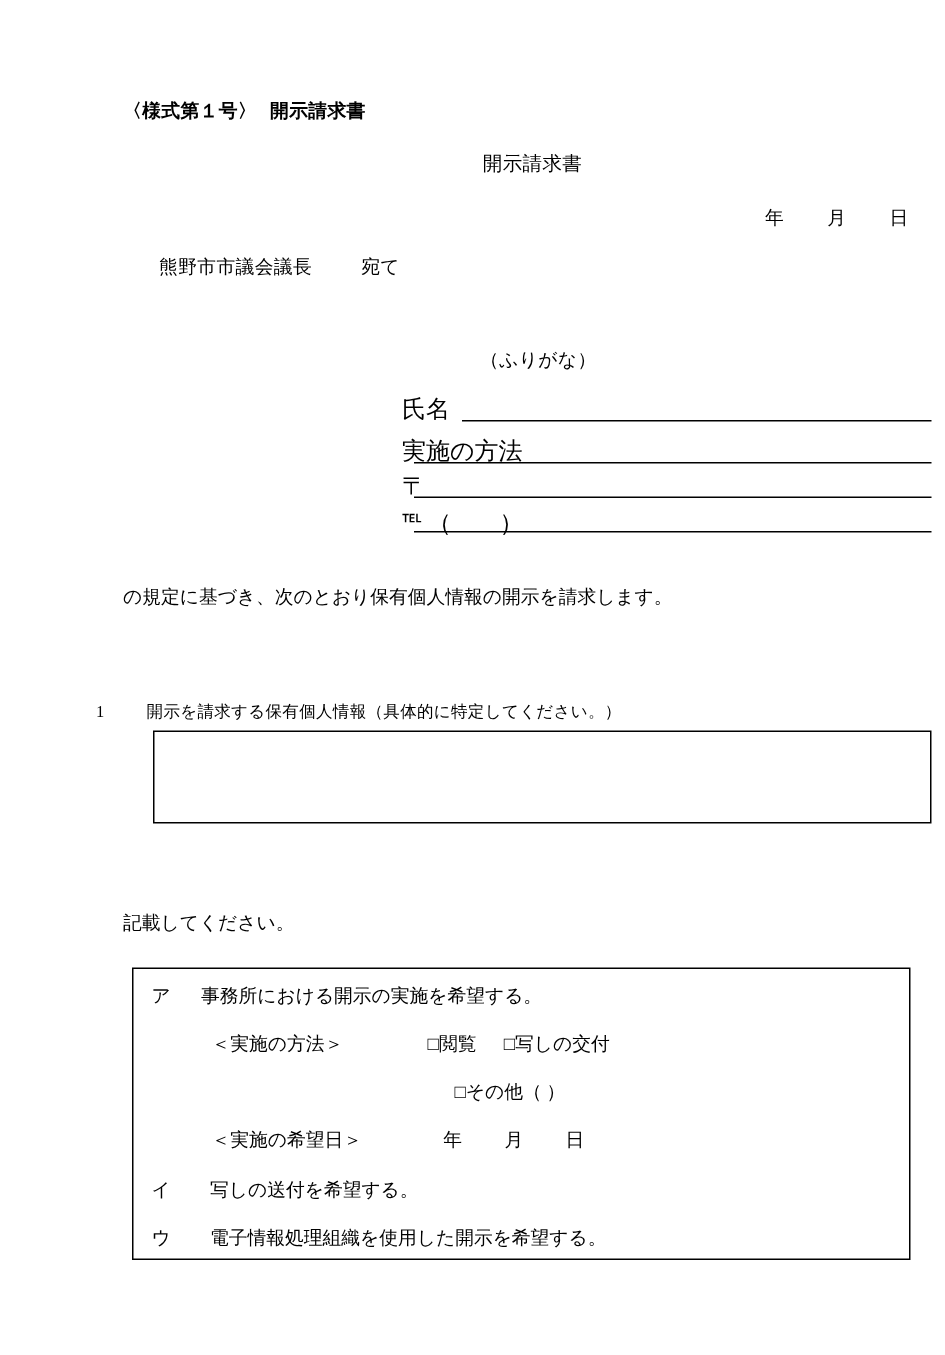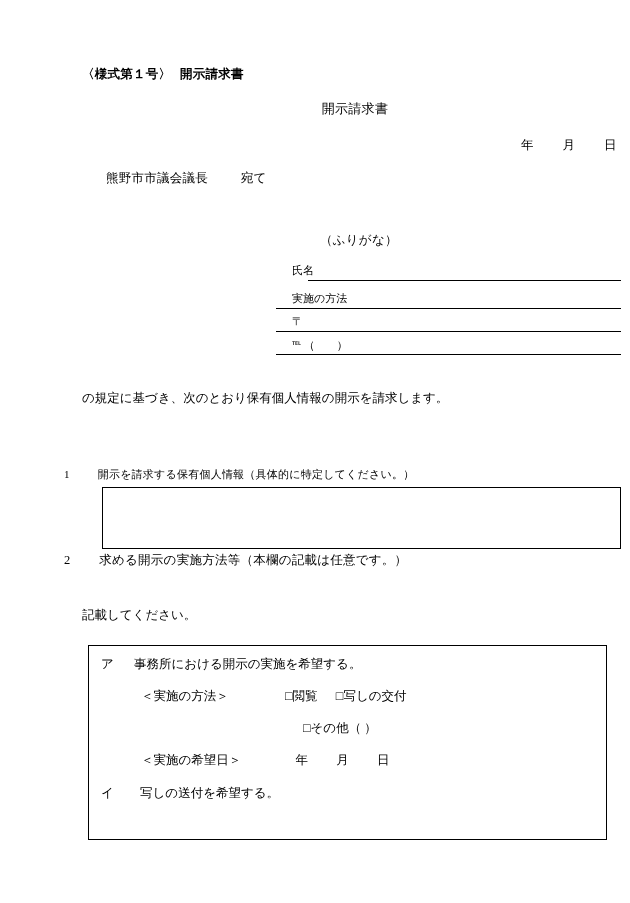--- a/index.html
+++ b/index.html
@@ -44,43 +44,43 @@
   }
   .doc-title {
     left: 0;
     top: 100px;
     width: 630px;
     text-align: center;
     font-size: 13px;
     white-space: nowrap;
   }
   .date-line {
-    left: 481px;
+    left: 470px;
     top: 137px;
     font-size: 12.5px;
   }
   .date-line span { display: inline-block; }
   .sp-1 { width: 22px; }
   .addressee {
     left: 66px;
     top: 170px;
     font-size: 12.5px;
   }
   .addressee .gap { display: inline-block; width: 26px; }
 
   
   .furigana {
     left: 280px;
     top: 232px;
     font-size: 12.5px;
   }
   .field-row {
     position: absolute;
-    font-size: 11px;
-    left: 252px;
+    font-size: 16px;
+    left: 228px;
   }
   .fr-name { top: 263px; }
   .fr-addr { top: 291px; }
   .fr-post { top: 314px; }
   .fr-tel  { top: 337px; }
 
   .rule {
     position: absolute;
     border-bottom: 1px solid #000;
     height: 0;
@@ -208,25 +208,20 @@
   </div>
 
   <div class="t item-1">
     <span>1</span>
     <span class="num-gap"></span>
     <span>開示を請求する保有個人情報（具体的に特定してください。）</span>
   </div>
 
   <div class="box-free"></div>
 
-  <div class="t item-2">
-    <span>2</span>
-    <span class="num-gap"></span>
-    <span>求める開示の実施方法等（本欄の記載は任意です。）</span>
-  </div>
 
   <div class="para para-2">
     <span class="ind"></span><br>
     <span>記載してください。</span>
   </div>
 
   <div class="box-method">
 
     <div class="m-line m-a">
       <span>ア</span>
@@ -253,16 +248,21 @@
     <div class="m-line m-hope">
       <span>＜実施の希望日＞</span>
       <span class="g4"></span>
       <span>年</span>
       <span class="g5"></span>
       <span>月</span>
       <span class="g5"></span>
       <span>日</span>
     </div>
 
+    <div class="m-line m-u">
+      <span>ウ</span>
+      <span class="g"></span>
+      <span>電子情報処理組織を使用した開示を希望する。</span>
+    </div>
 
   </div>
 
 </div>
 
 </body></html>

